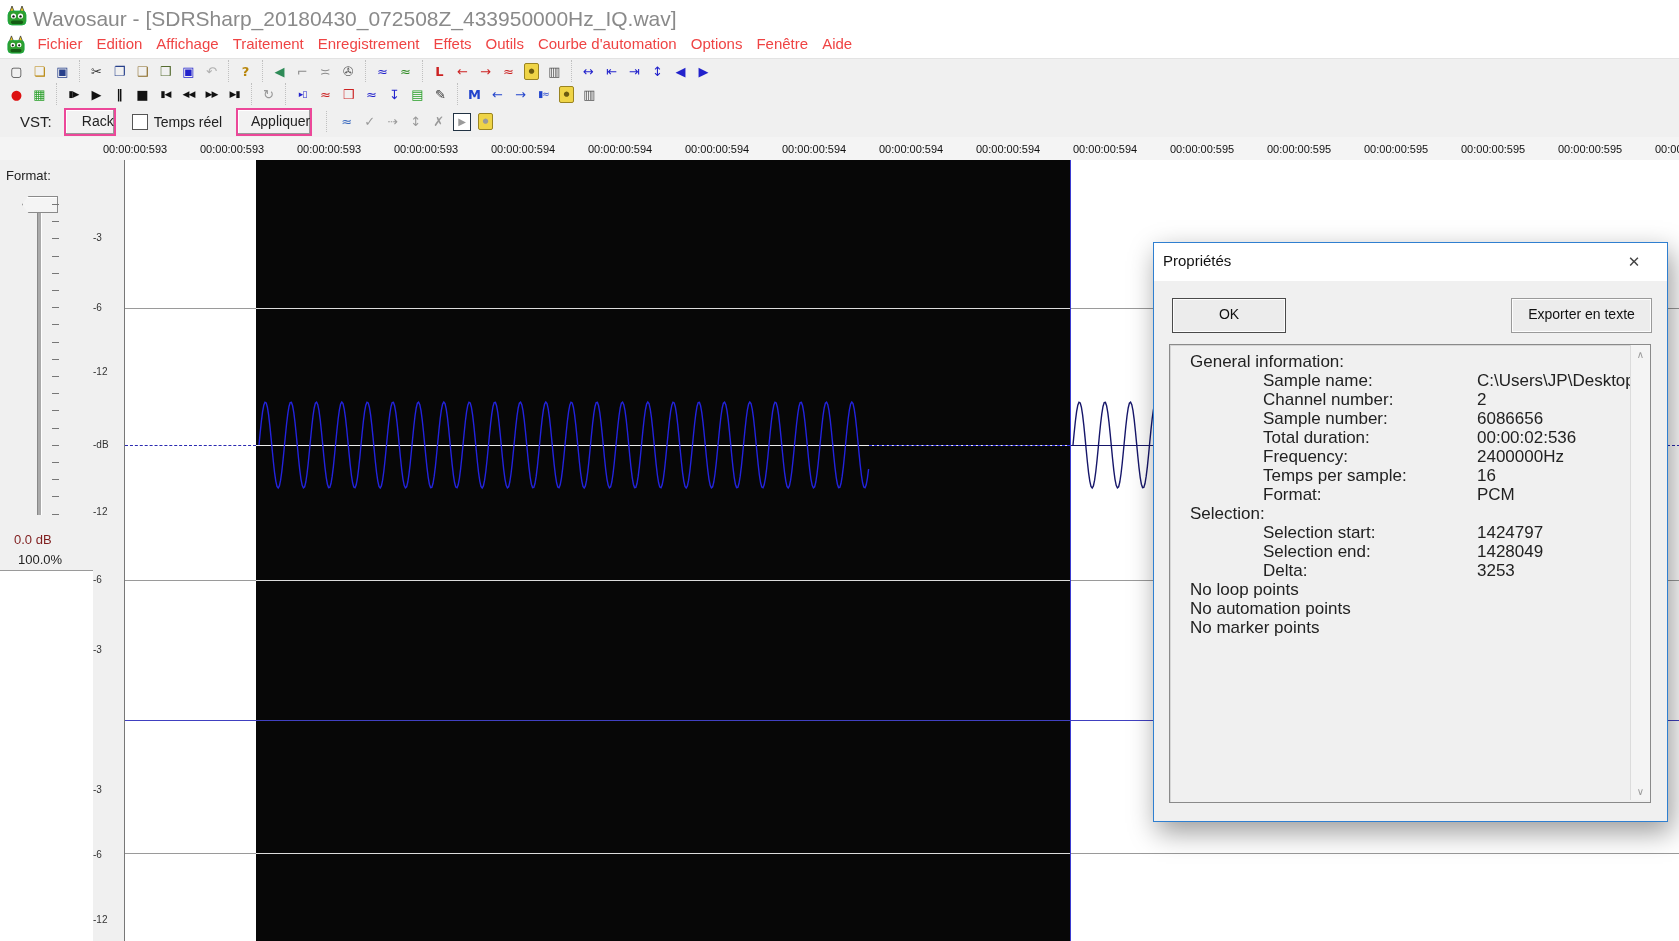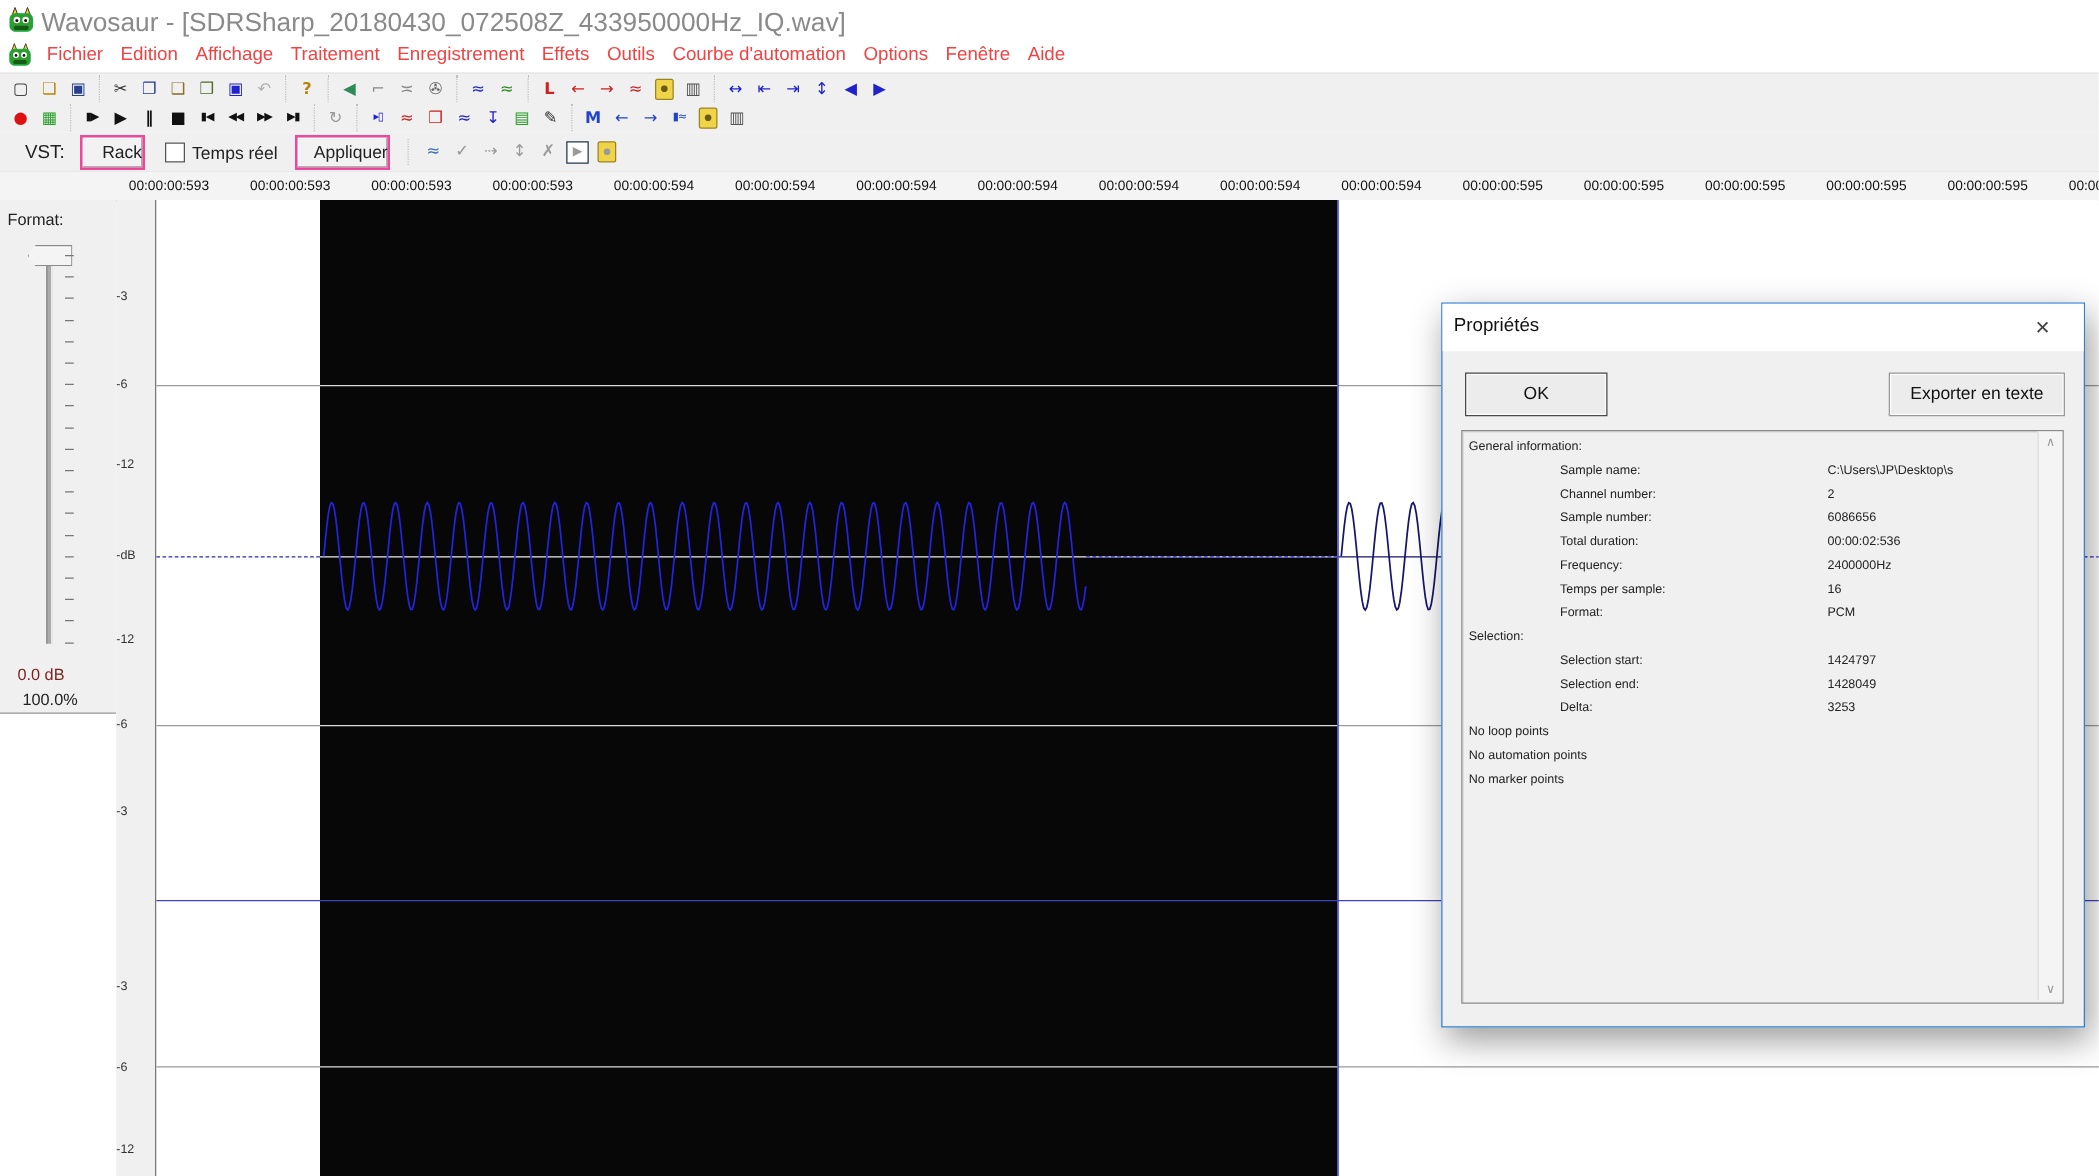--- a/index.html
+++ b/index.html
@@ -76,21 +76,21 @@
   #dlg-title{left:9px;top:9px;font-size:15px;color:#111;}
   #dlg-close{left:466px;top:6px;width:28px;height:26px;font-size:15px;color:#444;
              display:flex;align-items:center;justify-content:center;cursor:default;}
   .dlgbtn{position:absolute;top:55px;height:33px;background:#ececec;border:1px solid #666;
           font-size:14px;color:#111;text-align:center;line-height:31px;cursor:default;
           box-shadow:inset 0 0 0 1px #fdfdfd;}
   #ok-btn{left:18px;width:112px;border:1px solid #4a4a4a;}
   #export-btn{left:357px;width:139px;border:1px solid #9a9a9a;}
   #dlg-list{left:15px;top:101px;width:480px;height:457px;background:#f0f0f0;
             border:1px solid #8a8a8a;box-shadow:inset 1px 1px 0 #d6d6d6;overflow:hidden;}
-  .prow{position:relative;height:19px;font-size:10px;color:#222;white-space:nowrap;}
+  .prow{position:relative;height:19px;font-size:17px;color:#222;white-space:nowrap;margin-left:15px;}
   .prow .plabel{position:absolute;top:2px;}
   .prow .pvalue{position:absolute;left:292px;top:2px;}
   #dlg-scroll{left:460px;top:0;width:19px;height:455px;background:#f4f4f4;border-left:1px solid #dcdcdc;}
   .scr-arrow{position:absolute;left:0;width:19px;height:18px;color:#9a9a9a;font-size:10px;
              display:flex;align-items:center;justify-content:center;cursor:default;}
 </style>
 </head>
 <body>
 
 <div class="abs" id="titlebar">

